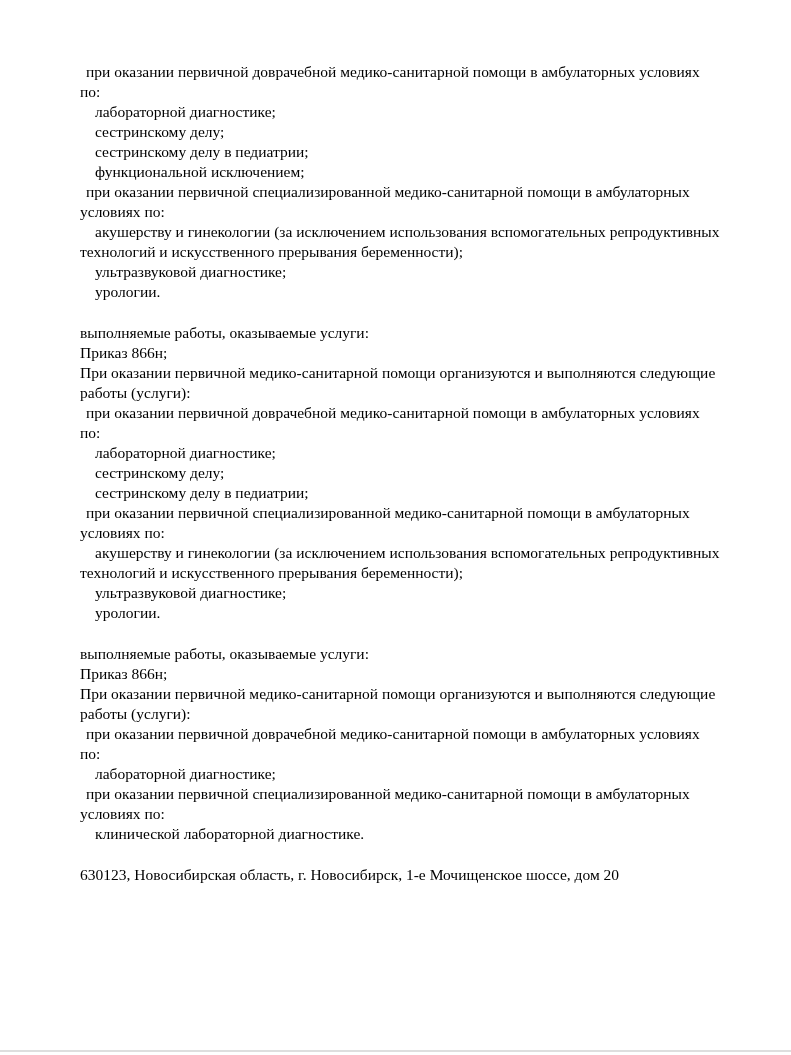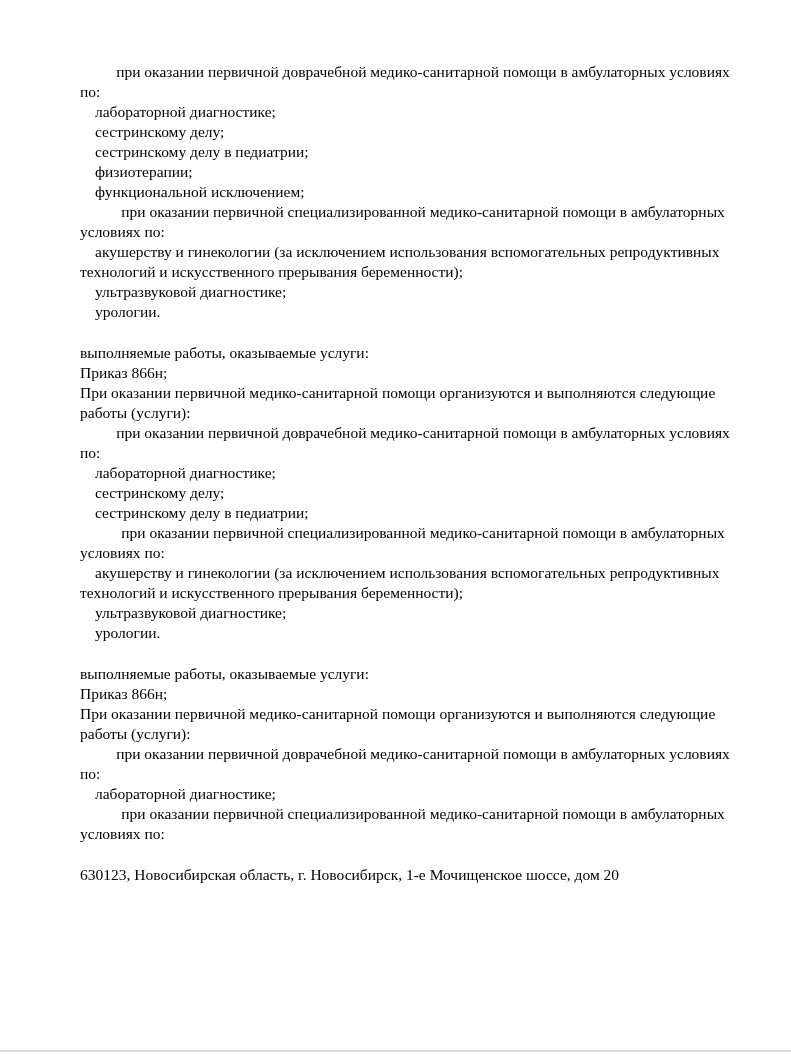--- a/index.html
+++ b/index.html
@@ -24,42 +24,41 @@
     line-height: 20px;
     text-rendering: optimizeLegibility;
   }
   .section + .section {
     margin-top: 21px;
   }
   .line {
     white-space: nowrap;
   }
   .ind0 { padding-left: 0; }
-  .ind1 { padding-left: 6px; text-align: center; }
+  .ind1 { padding-left: 6px; }
   .ind2 { padding-left: 15px; font-family: Liberation Serif, serif; }
   .bottom-divider {
     position: absolute;
     left: 0;
     top: 1050px;
     width: 791px;
     height: 2px;
     background: #dedede;
   }
 </style>
 </head>
 <body style="background: rgb(255, 255, 255);">
 
 <div class="doc" id="doc" style="color: rgb(0, 0, 0);">
     <div class="section">
       <div class="line ind1">при оказании первичной доврачебной медико-санитарной помощи в амбулаторных условиях</div>
       <div class="line ind0">по:</div>
       <div class="line ind2">лабораторной диагностике;</div>
       <div class="line ind2">сестринскому делу;</div>
       <div class="line ind2">сестринскому делу в педиатрии;</div>
-      <div class="line ind2">физиотерапии;</div>
       <div class="line ind2">функциональной исключением;</div>
       <div class="line ind1">при оказании первичной специализированной медико-санитарной помощи в амбулаторных</div>
       <div class="line ind0">условиях по:</div>
       <div class="line ind2">акушерству и гинекологии (за исключением использования вспомогательных репродуктивных</div>
       <div class="line ind0">технологий и искусственного прерывания беременности);</div>
       <div class="line ind2">ультразвуковой диагностике;</div>
       <div class="line ind2">урологии.</div>
     </div>
     <div class="section">
       <div class="line ind0">выполняемые работы, оказываемые услуги:</div>
@@ -81,18 +80,19 @@
     <div class="section">
       <div class="line ind0">выполняемые работы, оказываемые услуги:</div>
       <div class="line ind0">Приказ 866н;</div>
       <div class="line ind0">При оказании первичной медико-санитарной помощи организуются и выполняются следующие</div>
       <div class="line ind0">работы (услуги):</div>
       <div class="line ind1">при оказании первичной доврачебной медико-санитарной помощи в амбулаторных условиях</div>
       <div class="line ind0">по:</div>
       <div class="line ind2">лабораторной диагностике;</div>
       <div class="line ind1">при оказании первичной специализированной медико-санитарной помощи в амбулаторных</div>
       <div class="line ind0">условиях по:</div>
+      <div class="line ind2">клинической лабораторной диагностике.</div>
     </div>
     <div class="section">
       <div class="line ind0">630123, Новосибирская область, г. Новосибирск, 1-е Мочищенское шоссе, дом 20</div>
     </div>
   </div>
 <div class="bottom-divider" style="background: rgb(222, 222, 222);"></div>
 
 </body></html>

